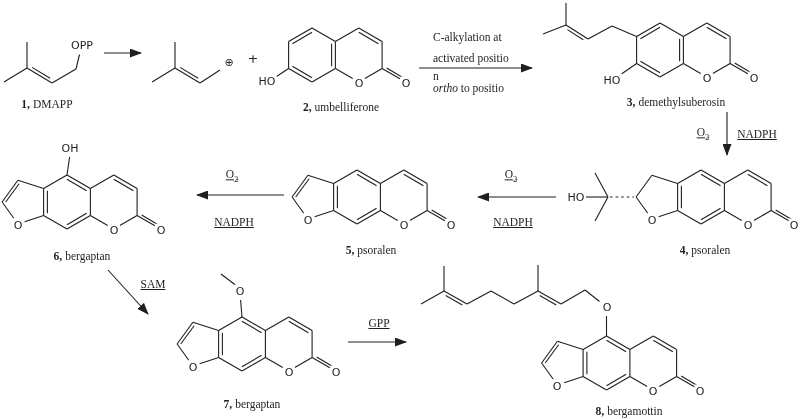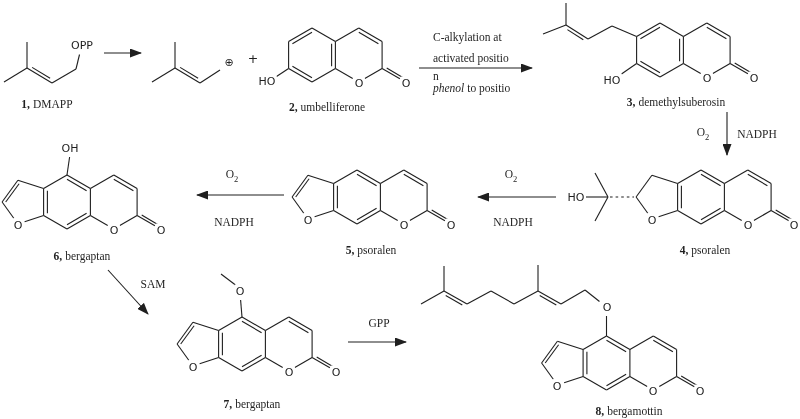--- a/index.html
+++ b/index.html
@@ -2,21 +2,21 @@
 <html><head>
 <meta charset="utf-8">
 <style>
   html,body{margin:0;padding:0;background:#ffffff;}
   .scheme{position:relative;width:800px;height:419px;background:#ffffff;overflow:hidden;color:#1f1f1f;}
   .scheme svg{position:absolute;left:0;top:0;}
   .t{position:absolute;transform:translate(-50%,-50%);white-space:nowrap;line-height:1;}
   .atom{font:11px "DejaVu Sans",sans-serif;background:#ffffff;padding:0 1px;}
   .cap{font:11.5px "Liberation Serif",serif;}
   .cap b{margin-right:3px;font-weight:bold;}
-  .cond{font:11.5px "Liberation Serif",serif;}
+  .cond{font:11.5px "Liberation Serif",serif;text-decoration:underline;}
   .cond sub{font-size:8.5px;}
   .note{position:absolute;transform:translateY(-50%);white-space:nowrap;font:11.5px "Liberation Serif",serif;line-height:1;}
   .charge{font:11px "DejaVu Sans",sans-serif;}
   .plus{font:12.5px "DejaVu Sans",sans-serif;}
 </style>
 </head>
 <body>
 
 <div class="scheme">
 
@@ -251,26 +251,26 @@
 
   <span class="t atom" style="left:82px;top:45px">OPP</span>
   <span class="t cap" style="left:47px;top:104px"><b>1,</b><span>DMAPP</span></span>
 
   <span class="t charge" style="left:229px;top:62px">⊕</span>
   <span class="t plus" style="left:253px;top:58px">+</span>
 
   <span class="t atom" style="left:267px;top:81px">HO</span>
   <span class="t atom" style="left:359px;top:83px">O</span>
   <span class="t atom" style="left:406px;top:83px">O</span>
-  <span class="t cap" style="left:327px;top:107px"><b>2,</b><span>umbelliferone</span></span>
+  <span class="t cap" style="left:341px;top:107px"><b>2,</b><span>umbelliferone</span></span>
 
   <span class="note" style="left:433px;top:38px">C-alkylation at</span>
   <span class="note" style="left:433px;top:59px">activated positio</span>
   <span class="note" style="left:433px;top:77px">n</span>
-  <span class="note" style="left:433px;top:89px"><i>phenol</i><span> to positio</span></span>
+  <span class="note" style="left:433px;top:89px"><i>ortho</i><span> to positio</span></span>
 
   <span class="t atom" style="left:612px;top:80px">HO</span>
   <span class="t atom" style="left:707px;top:78px">O</span>
   <span class="t atom" style="left:754px;top:78px">O</span>
   <span class="t cap" style="left:676px;top:102px"><b>3,</b><span>demethylsuberosin</span></span>
 
   <span class="t cond" style="left:703px;top:134px"><span>O</span><sub>2</sub></span>
   <span class="t cond" style="left:757px;top:134px">NADPH</span>
 
   <span class="t atom" style="left:576px;top:197px">HO</span>

